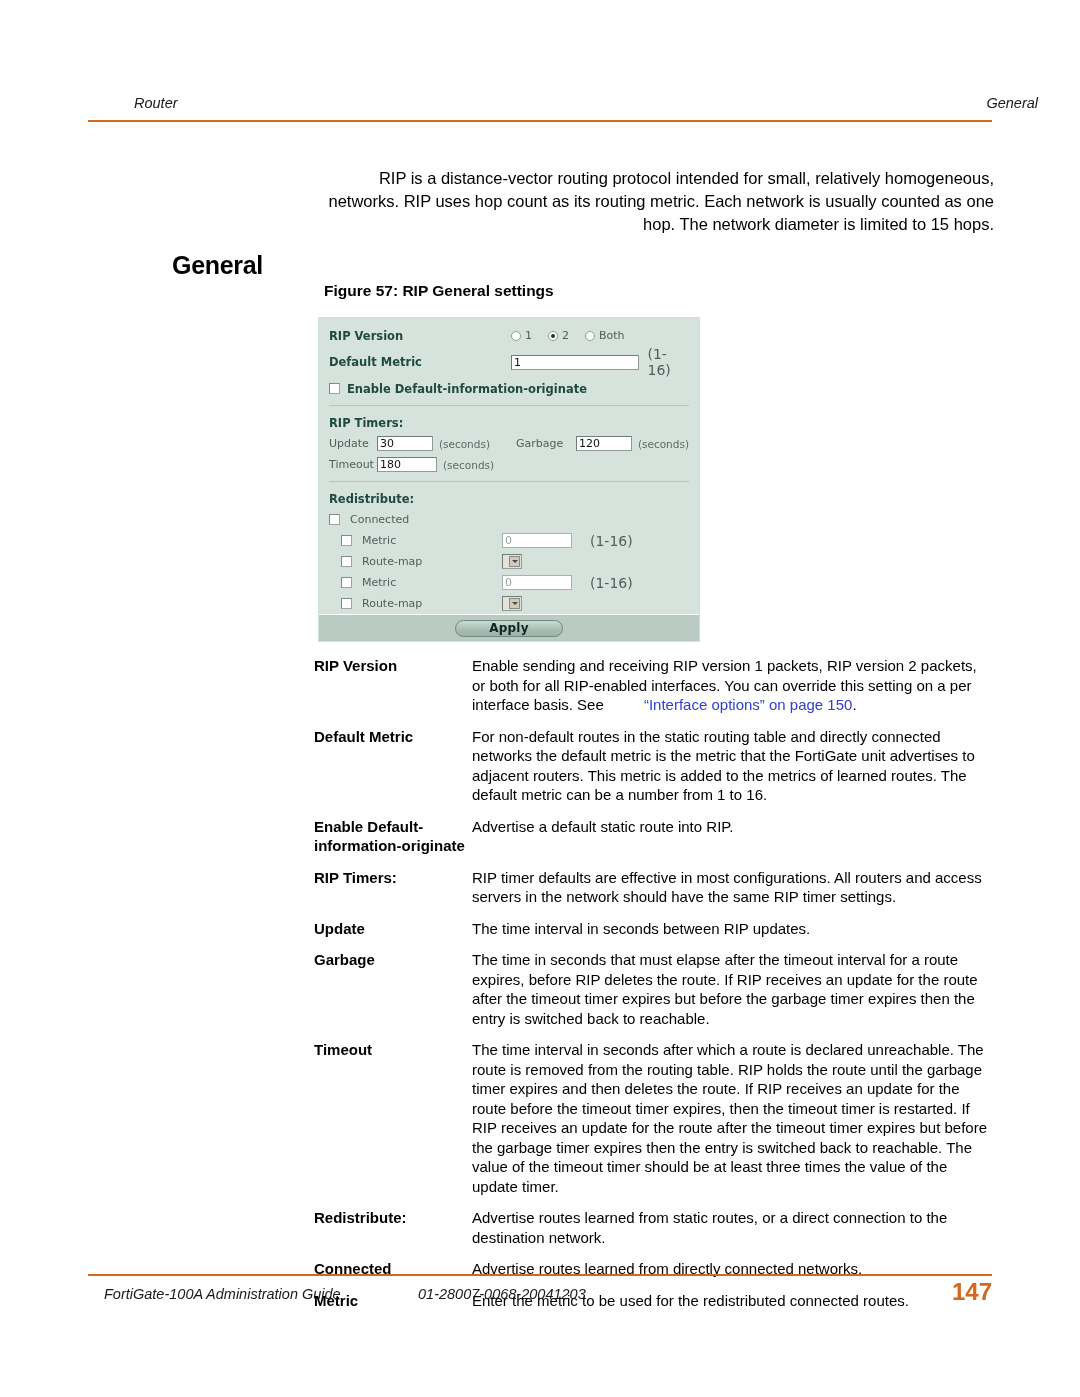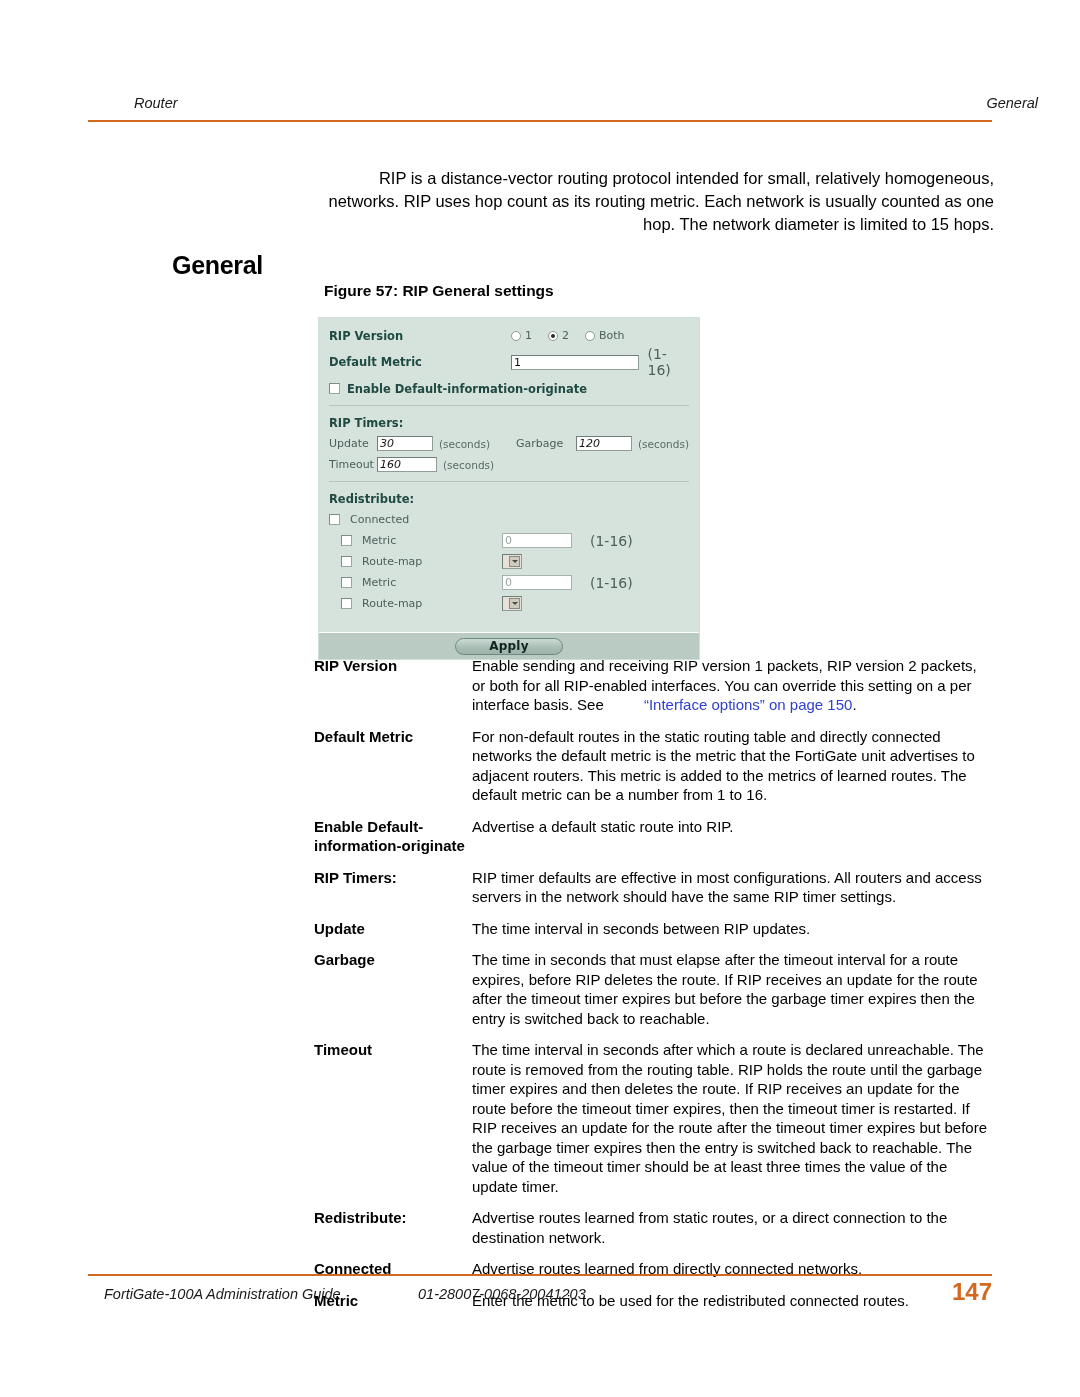--- a/index.html
+++ b/index.html
@@ -147,21 +147,21 @@
     box-sizing: border-box;
     font-family: "DejaVu Sans", sans-serif;
     font-size: 11px;
     color: #111;
     line-height: 14px;
     padding: 0 2px;
     overflow: hidden;
     white-space: nowrap;
   }
   .tinput.wide   { width: 132px; }
-  .tinput.small  { width: 60px; font-style: italic; }
+  .tinput.small  { width: 60px; }
   .tinput.metric { width: 70px; color: #9aa5a1; border-color: #a7b2ae; }
 
   .unit { font-size: 10.5px; color: #5b6b65; margin-left: 6px; }
   .range { font-size: 14px; color: #4d5f59; margin-left: 8px; }
 
   
   .ddown {
     width: 20px; height: 15px;
     border: 1px solid #8f9d98;
     border-top-color: #6f7d78;
@@ -197,21 +197,21 @@
 
   .indent-1 { padding-left: 22px; }
 
   .apply-bar {
     background: #b9cbc3;
     border-top: 1px solid #ffffff;
     height: 26px;
     display: flex;
     align-items: center;
     justify-content: center;
-    margin-top: 18px;
+    margin-top: 0;
   }
   .apply-btn {
     width: 108px;
     height: 17px;
     border-radius: 9px;
     background: linear-gradient(to bottom, #cbdbd4 0%, #a9bfb6 55%, #9bb3a9 100%);
     border: 1px solid #6f8880;
     box-sizing: border-box;
     display: flex;
     align-items: center;
@@ -334,21 +334,21 @@
     <div class="fig-row">
       <span class="fig-label-plain" style="width:48px;flex:0 0 48px;">Update</span>
       <span class="tinput small">30</span>
       <span class="unit">(seconds)</span>
       <span class="fig-label-plain" style="margin-left:26px;width:60px;flex:0 0 60px;">Garbage</span>
       <span class="tinput small">120</span>
       <span class="unit">(seconds)</span>
     </div>
     <div class="fig-row">
       <span class="fig-label-plain" style="width:48px;flex:0 0 48px;">Timeout</span>
-      <span class="tinput small">160</span>
+      <span class="tinput small">180</span>
       <span class="unit">(seconds)</span>
     </div>
 
     <div class="fig-divider"></div>
 
     <div class="fig-row">
       <span class="fig-label-strong">Redistribute:</span>
     </div>
 
     <div class="fig-row" style="gap:10px;">

